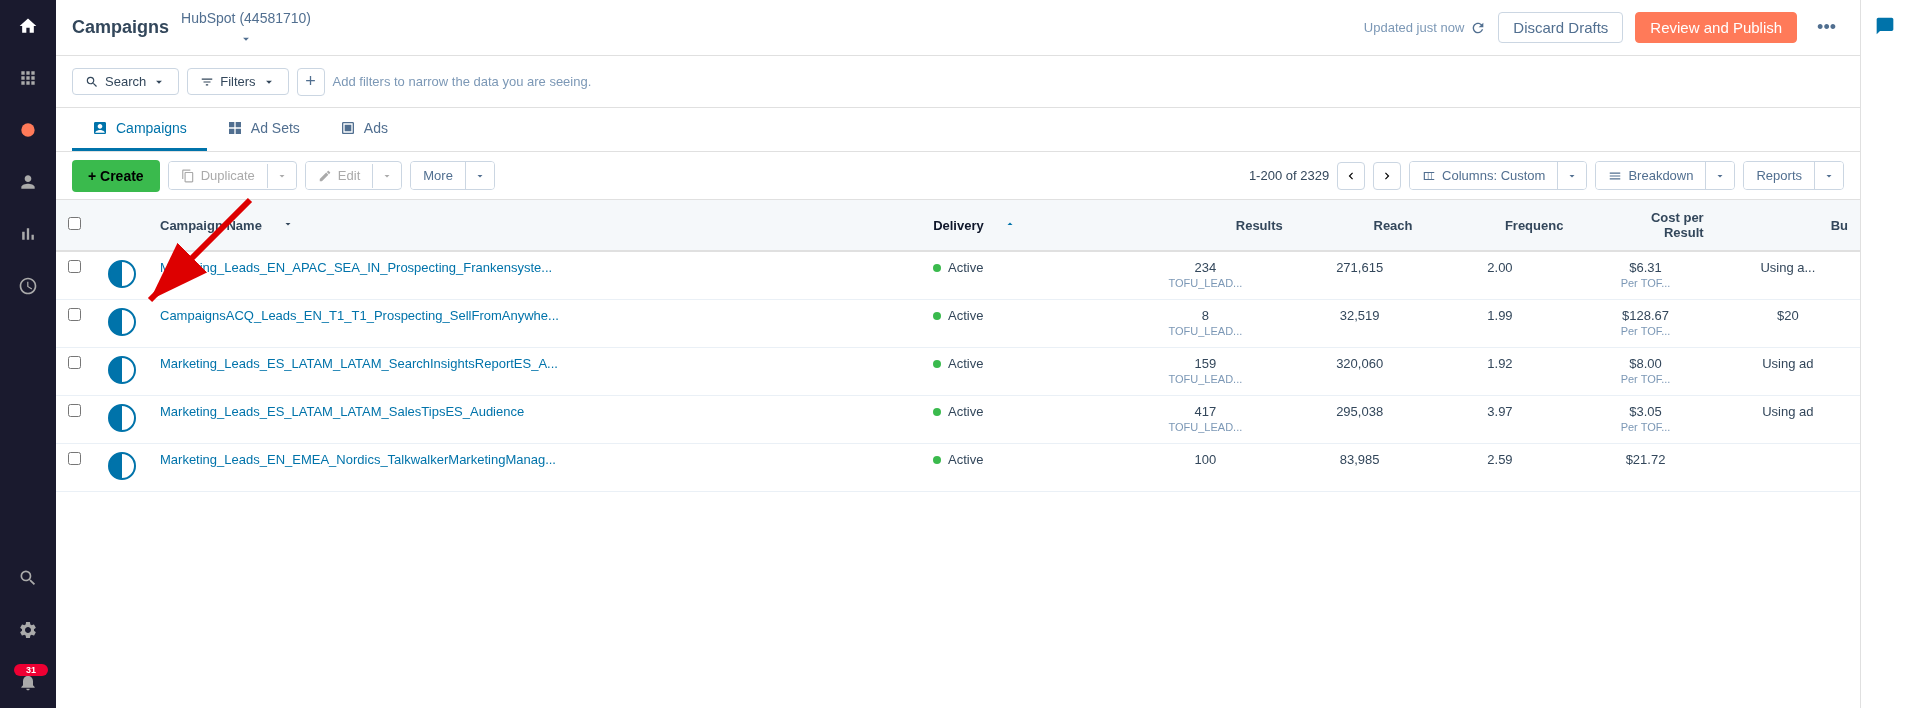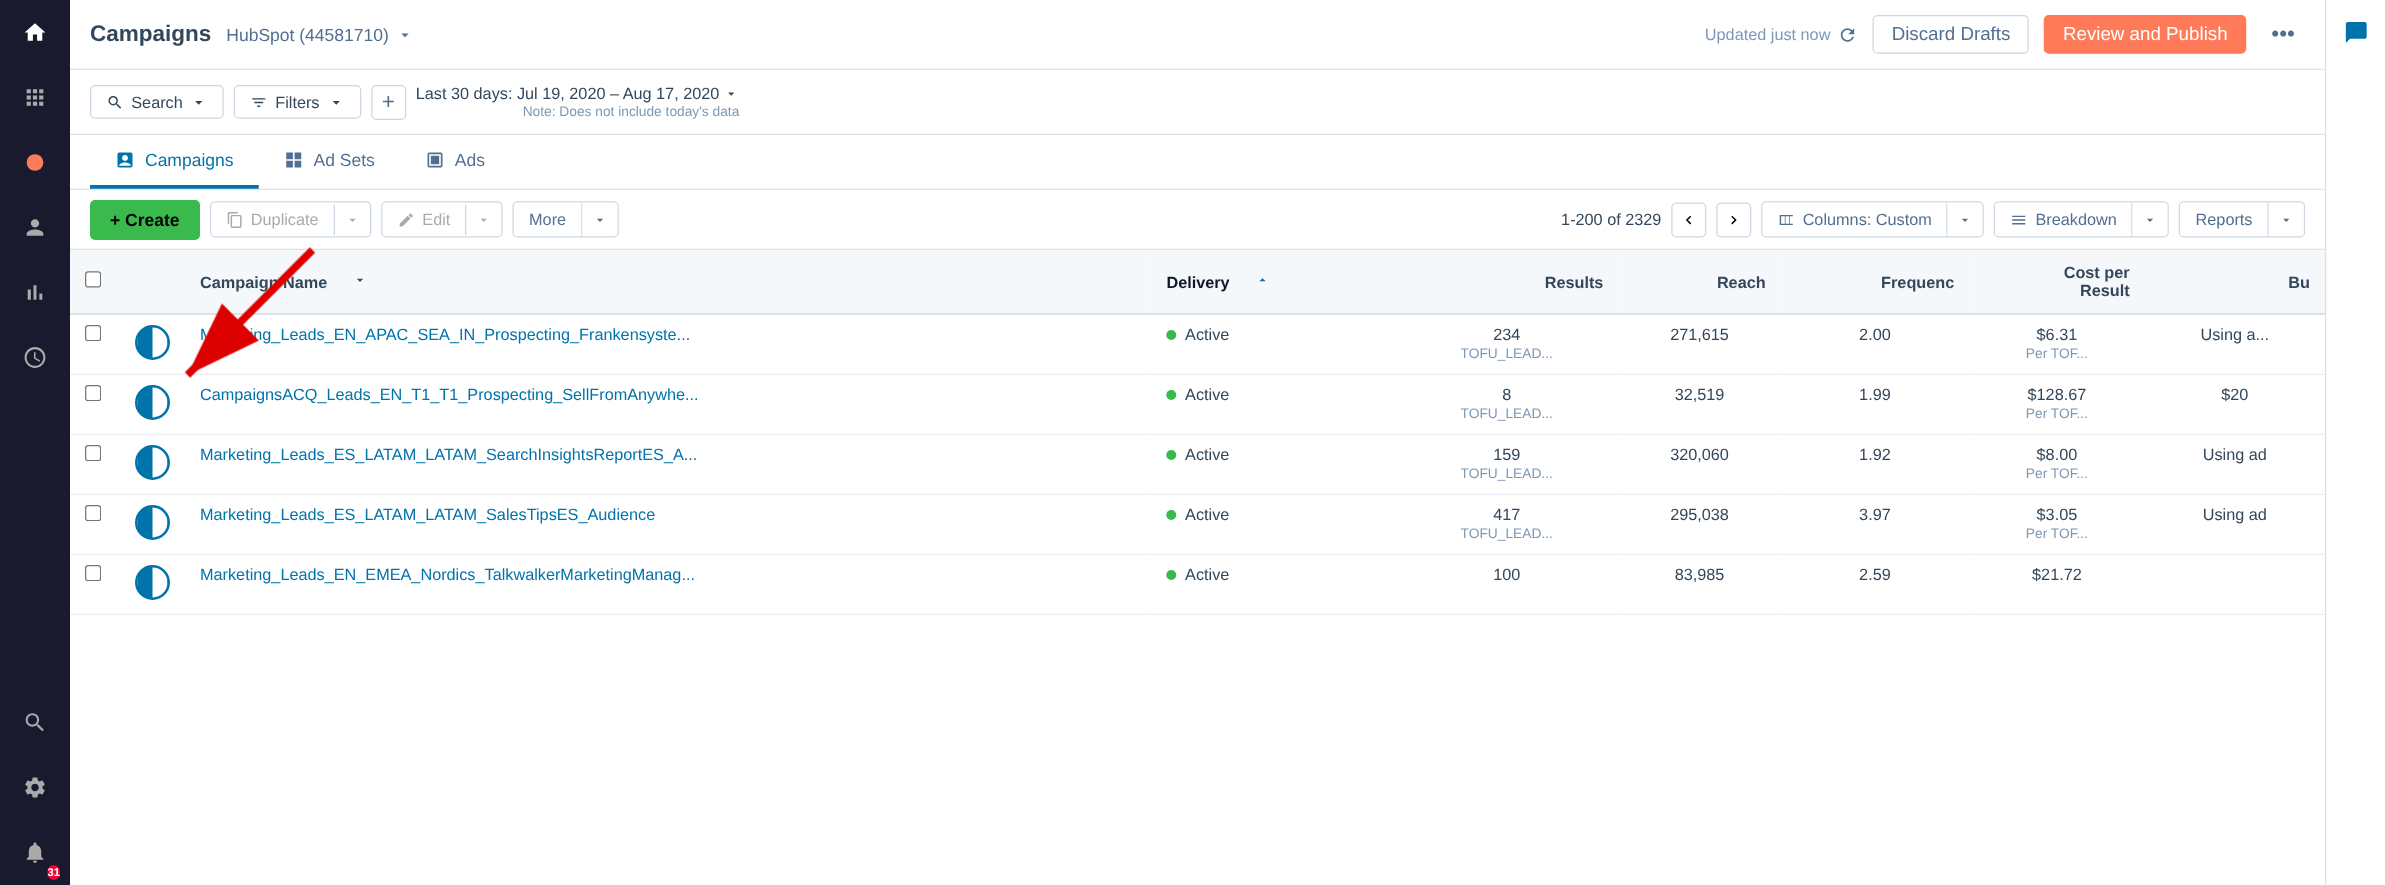--- a/index.html
+++ b/index.html
@@ -6,29 +6,29 @@
     body { font-family: -apple-system, BlinkMacSystemFont, 'Segoe UI', Helvetica, Arial, sans-serif; font-size: 13px; background: #f5f8fa; overflow: hidden; }
 
     
     .app-wrapper { display: flex; width: 1908px; height: 708px; overflow: hidden; }
 
     
     .icon-rail { width: 56px; min-width: 56px; background: #1a1a2e; display: flex; flex-direction: column; align-items: center; padding-top: 0; }
     .rail-item { width: 56px; height: 52px; display: flex; align-items: center; justify-content: center; color: #aaa; cursor: pointer; position: relative; }
     .rail-item.active { color: #fff; }
     .rail-item svg { width: 20px; height: 20px; }
-    .rail-badge { position: absolute; top: 8px; right: 8px; background: #e03; color: #fff; font-size: 9px; border-radius: 8px; padding: 1px 0; font-weight: bold; margin-top: 28px; }
+    .rail-badge { position: absolute; top: 8px; right: 8px; background: #e03; color: #fff; font-size: 9px; border-radius: 8px; padding: 1px 12px; font-weight: bold; }
 
     
     .main { flex: 1; display: flex; flex-direction: column; overflow: hidden; }
 
     
     .topbar { height: 56px; background: #fff; border-bottom: 1px solid #e0e0e0; display: flex; align-items: center; padding: 0 16px; gap: 12px; }
     .topbar-title { font-size: 18px; font-weight: 700; color: #33475b; }
-    .topbar-account { display: flex; align-items: center; gap: 6px; color: #516f90; font-size: 14px; cursor: pointer; }
+    .topbar-account { display: flex; align-items: center; gap: 6px; color: #516f90; font-size: 14px; cursor: pointer; flex-direction: column; }
     .topbar-account svg { width: 14px; height: 14px; }
     .topbar-spacer { flex: 1; }
     .topbar-updated { color: #7c98b6; font-size: 13px; display: flex; align-items: center; gap: 6px; }
     .topbar-updated svg { width: 16px; height: 16px; cursor: pointer; color: #516f90; }
     .btn { border: 1px solid #cbd6e2; background: #fff; color: #516f90; border-radius: 4px; padding: 6px 14px; font-size: 15px; cursor: pointer; display: inline-flex; align-items: center; gap: 6px; font-weight: 500; }
     .btn-primary { background: #ff7a59; border-color: #ff7a59; color: #fff; }
     .btn-dots { border: none; background: none; color: #516f90; font-size: 18px; cursor: pointer; padding: 4px 8px; }
 
     
     .filterbar { height: 52px; background: #fff; border-bottom: 1px solid #e0e0e0; display: flex; align-items: center; padding: 0 16px; gap: 8px; }
@@ -175,29 +175,21 @@
             <path d="M10 18h4v-2h-4v2zM3 6v2h18V6H3zm3 7h12v-2H6v2z"></path>
           </svg>
         <span>Filters</span>
         <svg width="12" height="12" viewBox="0 0 24 24" fill="currentColor">
             <path d="M7 10l5 5 5-5z"></path>
           </svg>
       </button>
       <button class="add-filter-btn">
         <span>+</span>
       </button>
-      <div class="date-range">
-        <div class="date-line">
-          <span>Last 30 days: Jul 19, 2020 – Aug 17, 2020</span>
-          <svg width="12" height="12" viewBox="0 0 24 24" fill="currentColor">
-              <path d="M7 10l5 5 5-5z"></path>
-            </svg>
-        </div>
-        <div class="note">Note: Does not include today's data</div>
-      </div>
+      <span class="filter-hint">Add filters to narrow the data you are seeing.</span>
     </div>
 
     <div class="tabbar">
       <div class="tab active">
         <svg width="16" height="16" viewBox="0 0 24 24" fill="currentColor">
             <path d="M19 3H5c-1.1 0-2 .9-2 2v14c0 1.1.9 2 2 2h14c1.1 0 2-.9 2-2V5c0-1.1-.9-2-2-2zm-7 3c1.93 0 3.5 1.57 3.5 3.5S13.93 13 12 13s-3.5-1.57-3.5-3.5S10.07 6 12 6zm7 13H5v-.23c0-.62.28-1.2.76-1.58C7.47 15.82 9.64 15 12 15s4.53.82 6.24 2.19c.48.38.76.97.76 1.58V19z"></path>
           </svg>
         <span>Campaigns</span>
       </div>
       <div class="tab">

